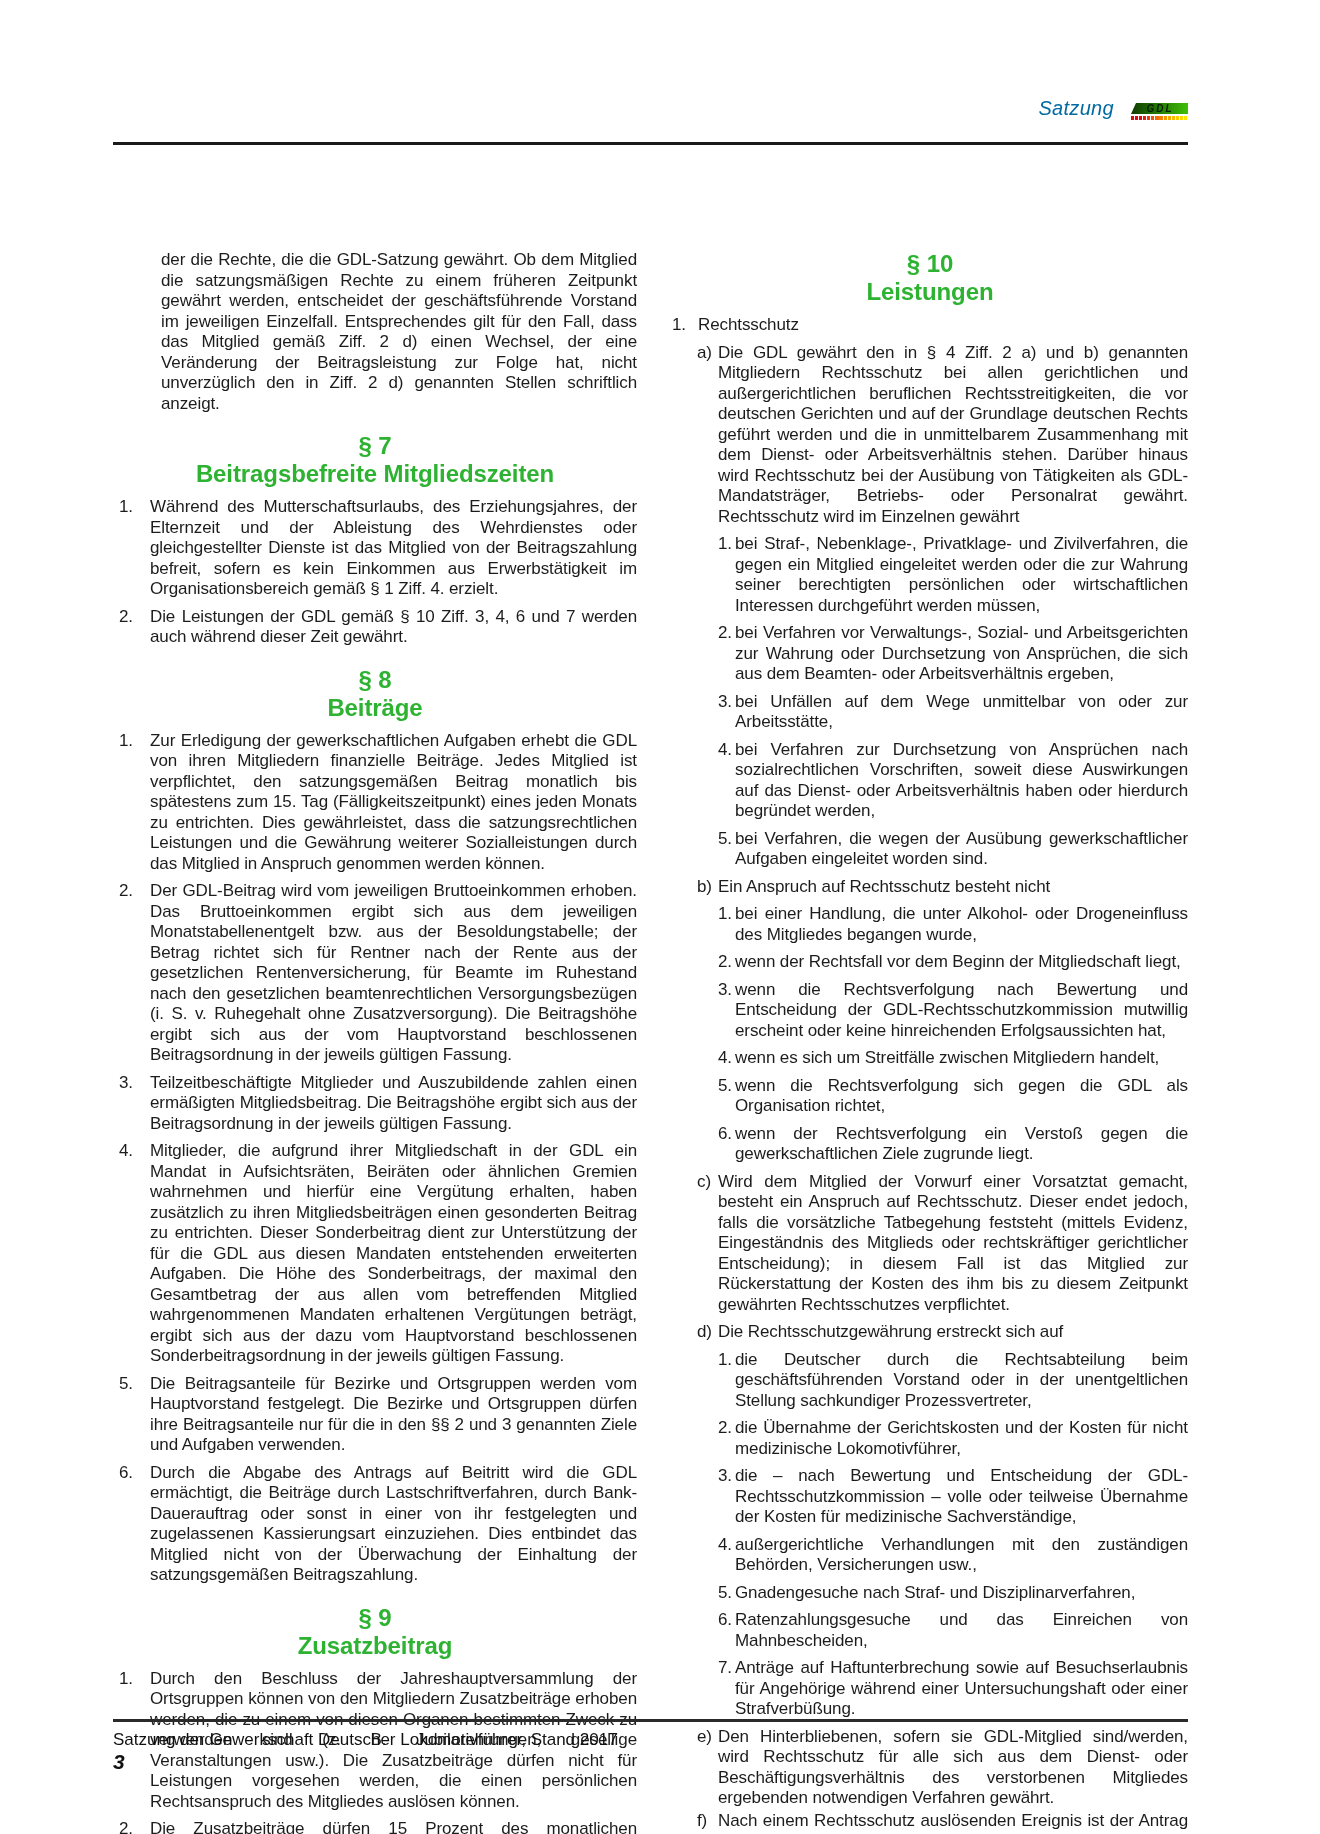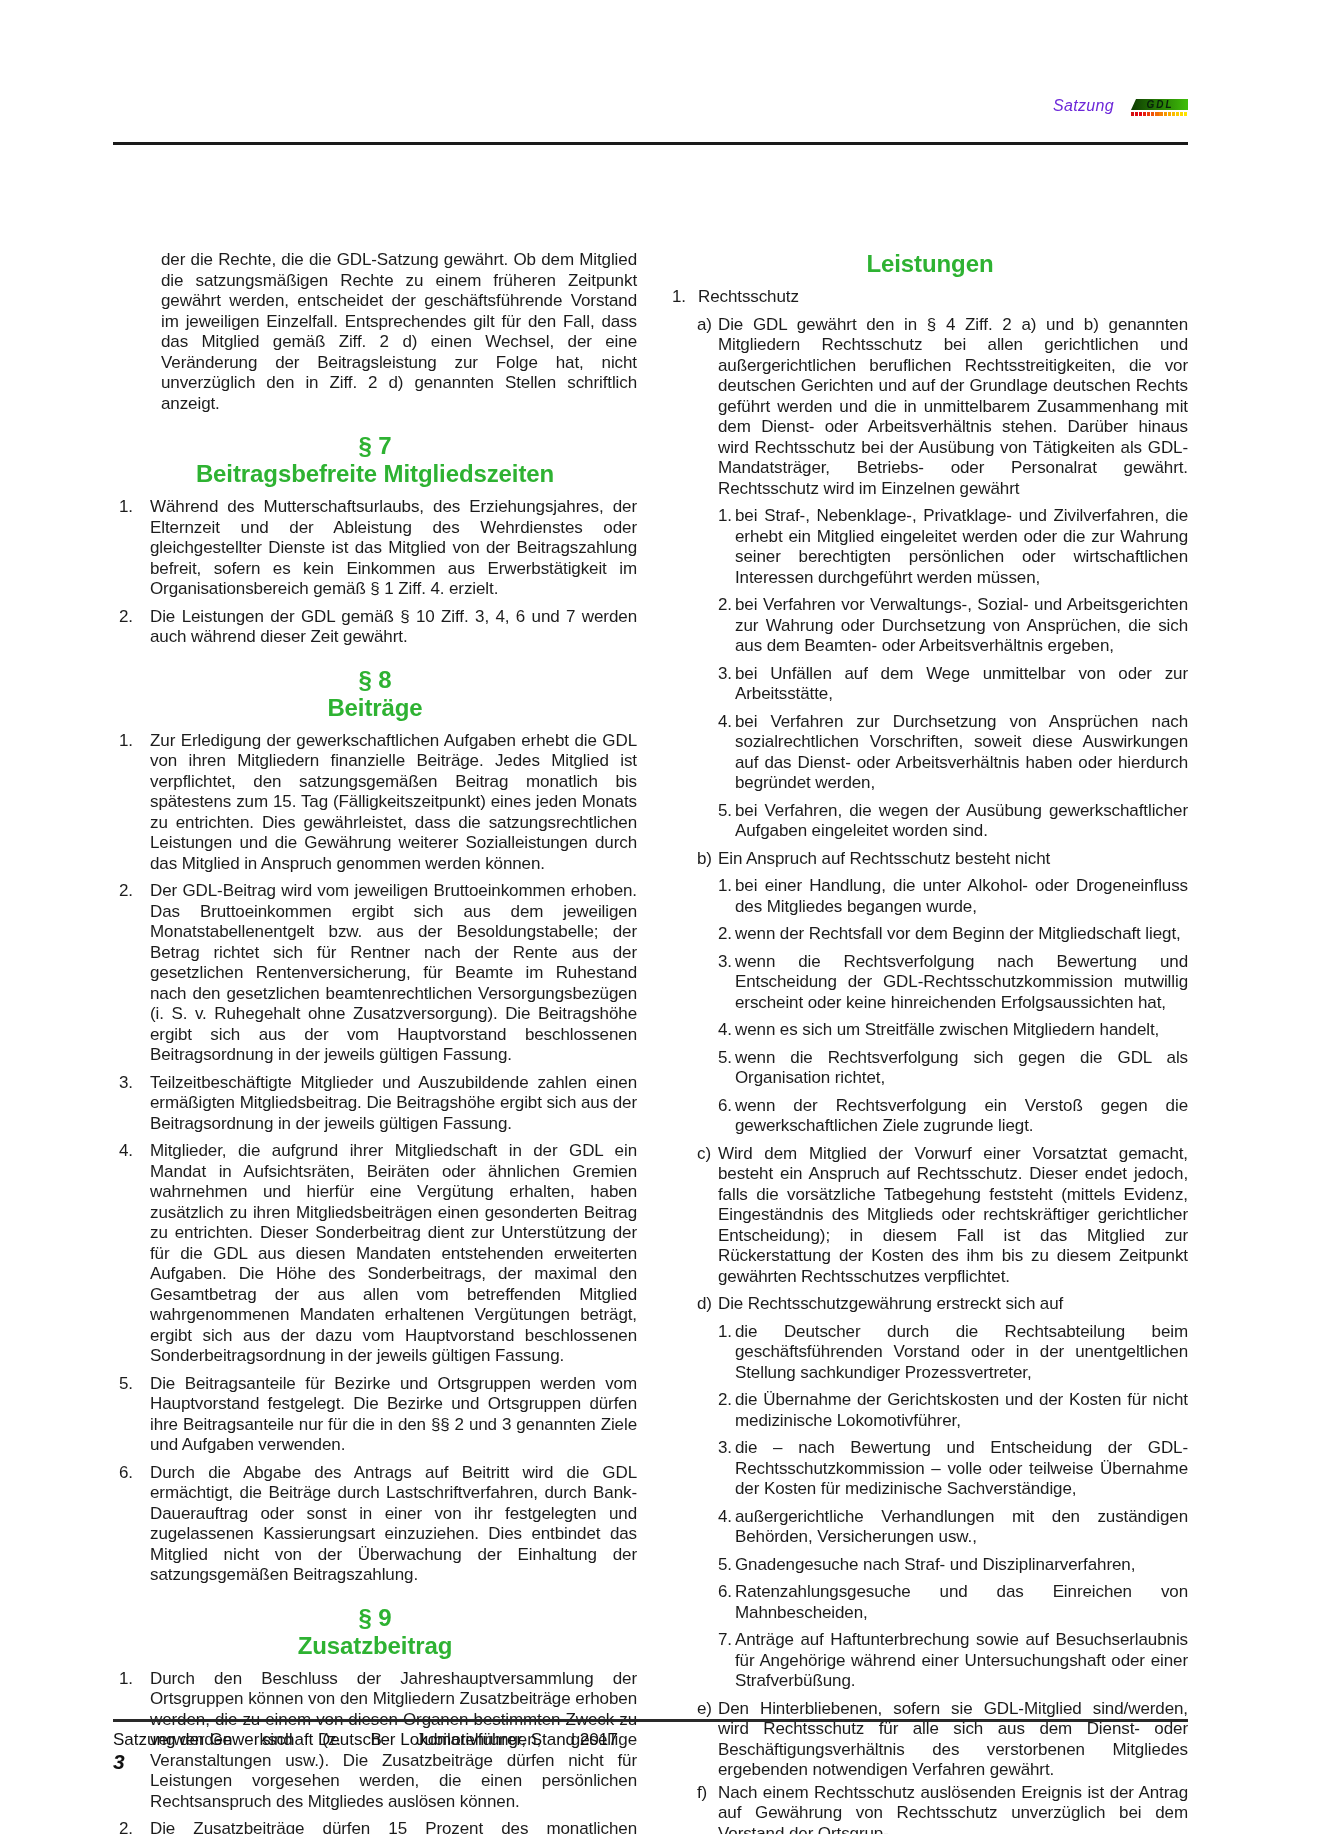--- a/index.html
+++ b/index.html
@@ -3,21 +3,21 @@
 <meta charset="utf-8">
 <style>
   html,body{margin:0;padding:0;}
   body{
     width:1320px;height:1834px;position:relative;background:#ffffff;
     font-family:"Liberation Sans","DejaVu Sans",sans-serif;
     color:#1c1c1c;-webkit-font-smoothing:antialiased;
   }
   
   .header{position:absolute;left:113px;top:98px;width:1075px;display:flex;justify-content:flex-end;align-items:flex-end;gap:17px;}
-  .header-title{font-style:italic;font-size:16px;letter-spacing:.3px;color:#6d28d9;line-height:1;padding-bottom:2px;}
+  .header-title{font-style:italic;font-size:20px;letter-spacing:.3px;color:#0369a1;line-height:1;padding-bottom:2px;}
   .logo{display:flex;flex-direction:column;align-items:flex-start;}
   .logo svg{display:block;}
   .logo-stripes{display:flex;margin-top:1px;}
   .logo-stripes i{display:block;width:3.2px;height:4.5px;margin-right:0.9px;}
   .header-rule{position:absolute;left:113px;top:142px;width:1075px;height:2.5px;background:#1a1a1a;}
   
   .footer-rule{position:absolute;left:113px;top:1719px;width:1075px;height:3px;background:#2a2a2a;}
   .footer-row{position:absolute;left:113px;top:1730px;width:1075px;display:flex;justify-content:space-between;align-items:flex-start;flex-direction:column;}
   .footer-text{font-size:17px;color:#111;}
   .page-number{font-size:21px;font-style:italic;font-weight:bold;color:#111;}
@@ -137,37 +137,38 @@
     </div>
     <div class="row">
       <span class="num">2.</span>
       <span class="txt">Die Zusatzbeiträge dürfen 15 Prozent des monatlichen Mitgliedsbeitrages nicht übersteigen.</span>
     </div>
   </div>
 
   <div class="col col-right">
 
     <div class="heading" style="margin-top:0;">
+      <div>§ 10</div>
       <div>Leistungen</div>
     </div>
 
     <div class="r-top">
       <span class="rnum">1.</span>
       <span>Rechtsschutz</span>
     </div>
 
     <div class="sub">
       <div class="sub-head">
         <span class="lbl">a)</span>
         <span class="txt">Die GDL gewährt den in § 4 Ziff. 2 a) und b) genannten Mitgliedern Rechtsschutz bei allen gerichtlichen und außergerichtlichen beruflichen Rechtsstreitigkeiten, die vor deutschen Gerichten und auf der Grundlage deutschen Rechts geführt werden und die in unmittelbarem Zusammenhang mit dem Dienst- oder Arbeitsverhältnis stehen. Darüber hinaus wird Rechtsschutz bei der Ausübung von Tätigkeiten als GDL-Mandatsträger, Betriebs- oder Personalrat gewährt. Rechtsschutz wird im Einzelnen gewährt</span>
       </div>
       <div class="nlist">
         <div class="nrow">
           <span class="nlbl">1.</span>
-          <span class="txt">bei Straf-, Nebenklage-, Privatklage- und Zivilverfahren, die erhebt ein Mitglied eingeleitet werden oder die zur Wahrung seiner berechtigten persönlichen oder wirtschaftlichen Interessen durchgeführt werden müssen,</span>
+          <span class="txt">bei Straf-, Nebenklage-, Privatklage- und Zivilverfahren, die gegen ein Mitglied eingeleitet werden oder die zur Wahrung seiner berechtigten persönlichen oder wirtschaftlichen Interessen durchgeführt werden müssen,</span>
         </div>
         <div class="nrow">
           <span class="nlbl">2.</span>
           <span class="txt">bei Verfahren vor Verwaltungs-, Sozial- und Arbeitsgerichten zur Wahrung oder Durchsetzung von Ansprüchen, die sich aus dem Beamten- oder Arbeitsverhältnis ergeben,</span>
         </div>
         <div class="nrow">
           <span class="nlbl">3.</span>
           <span class="txt">bei Unfällen auf dem Wege unmittelbar von oder zur Arbeitsstätte,</span>
         </div>
         <div class="nrow">

